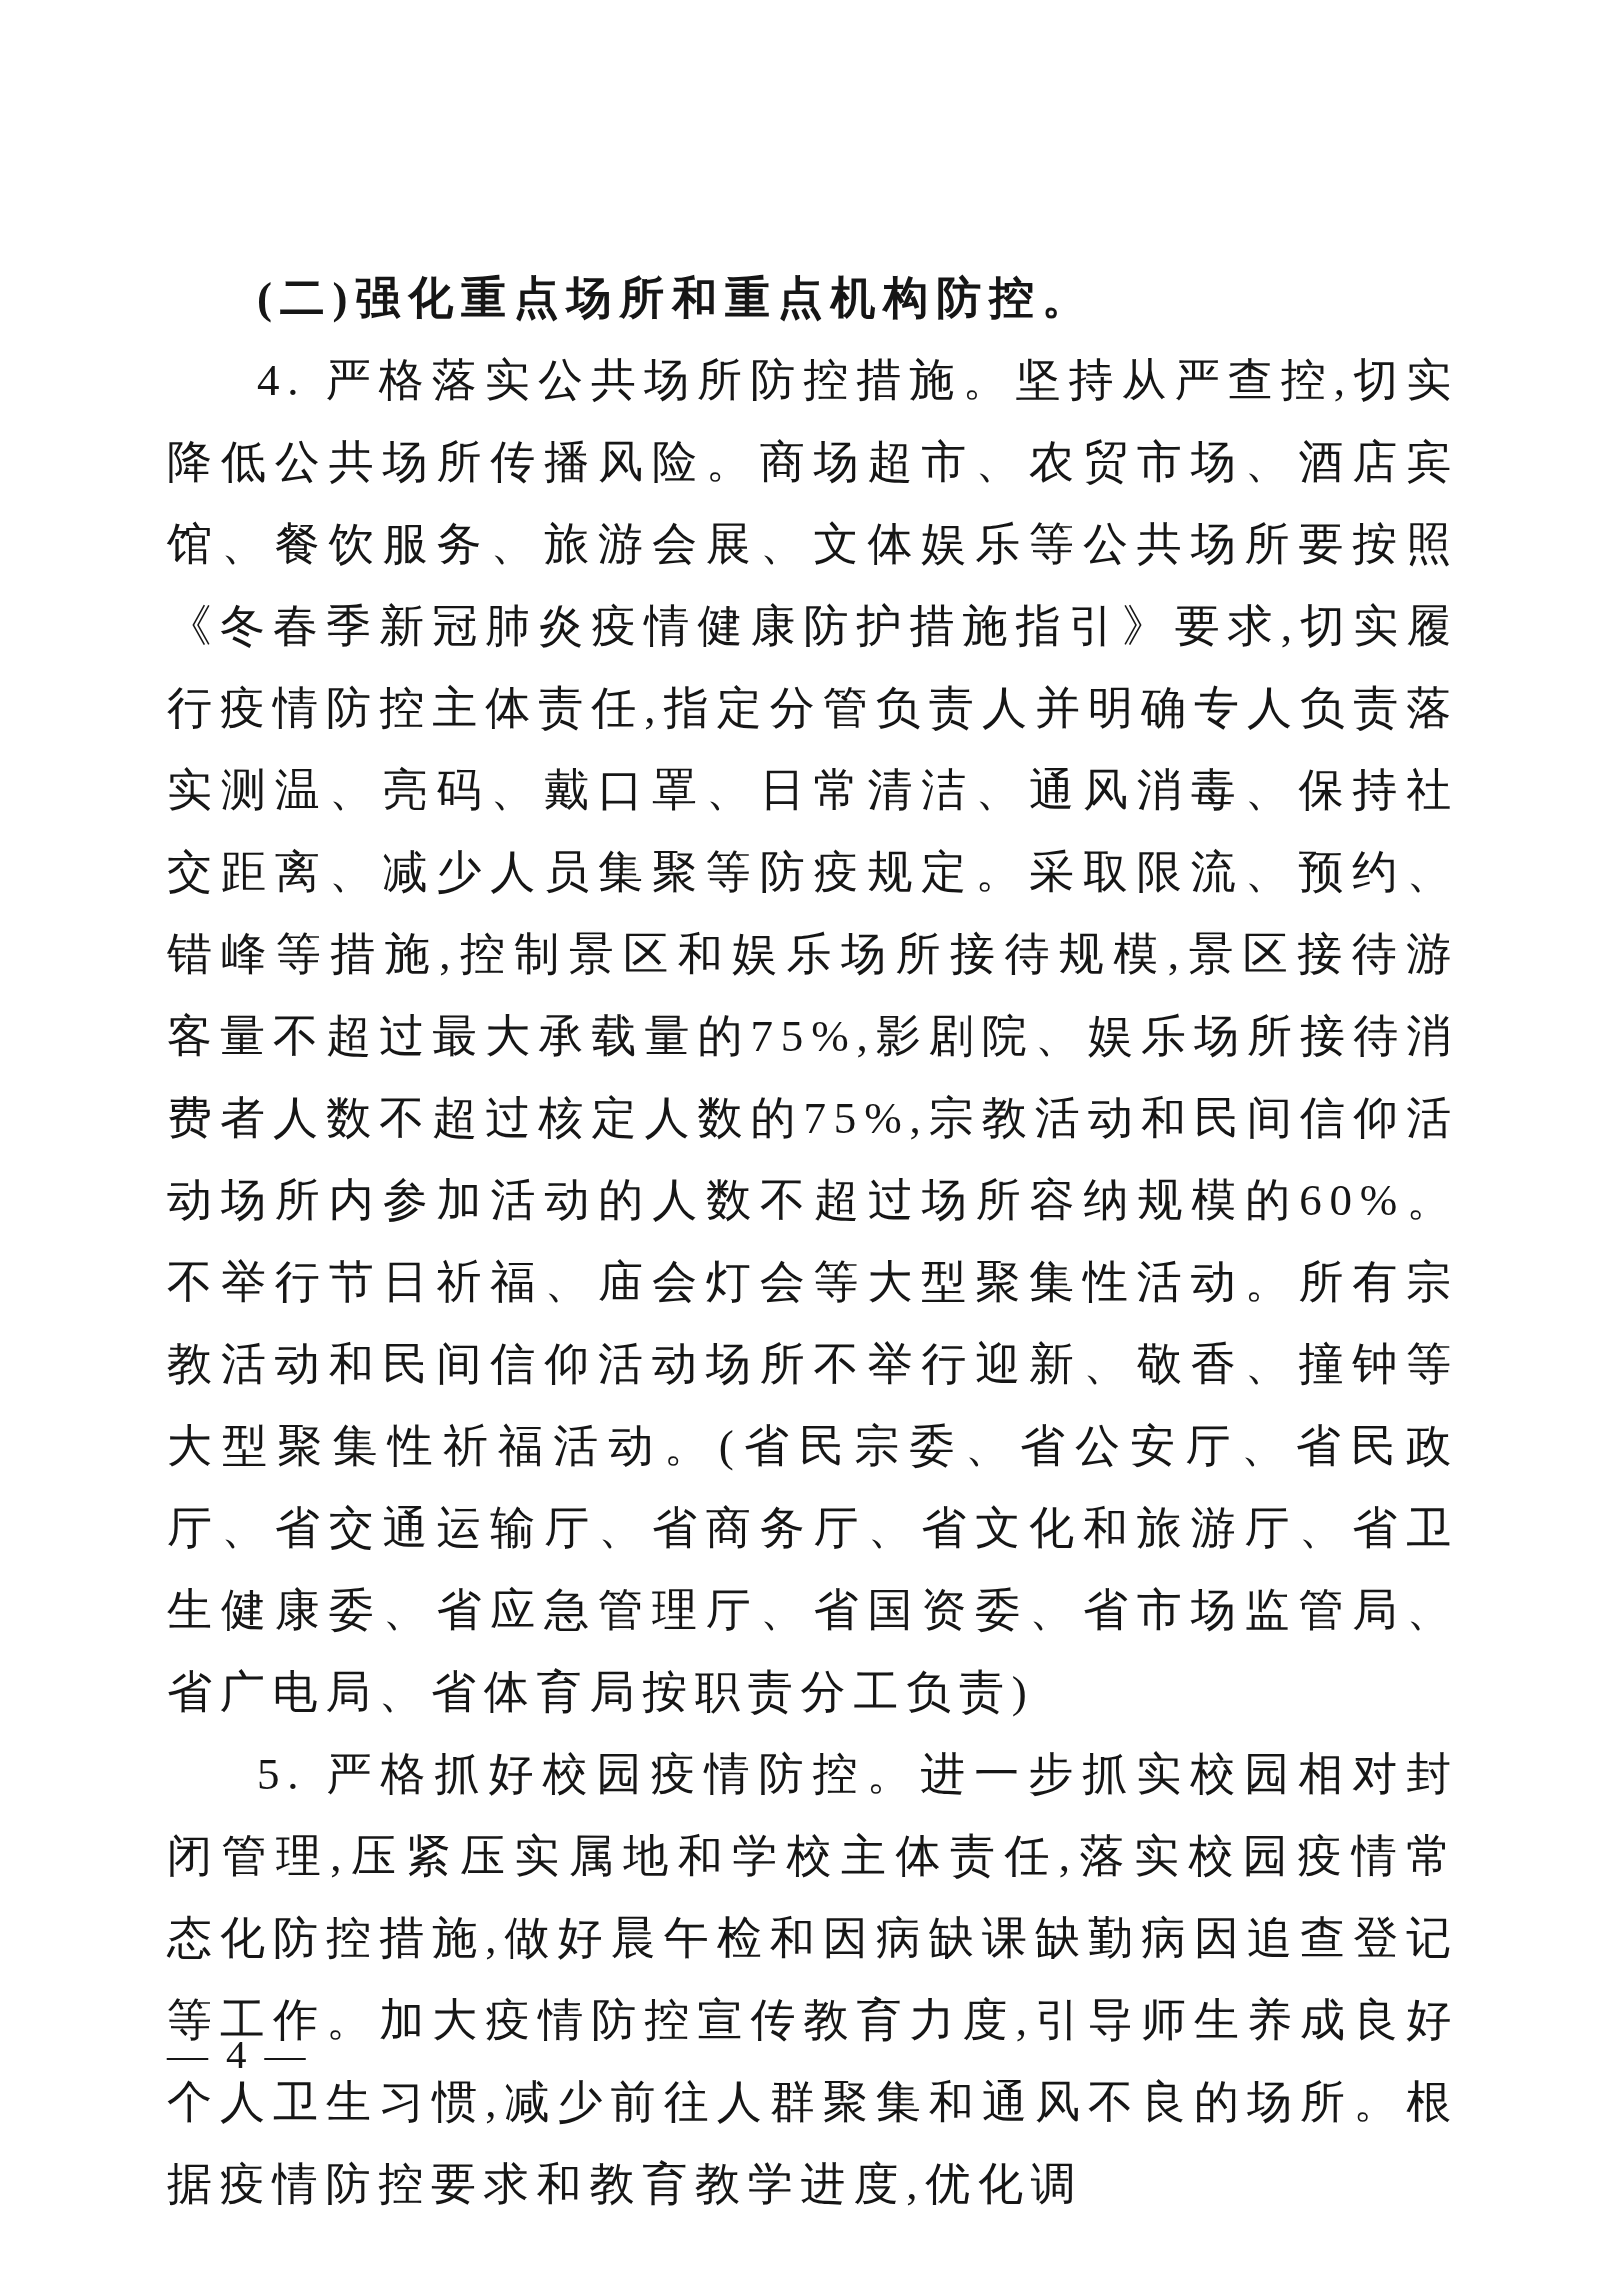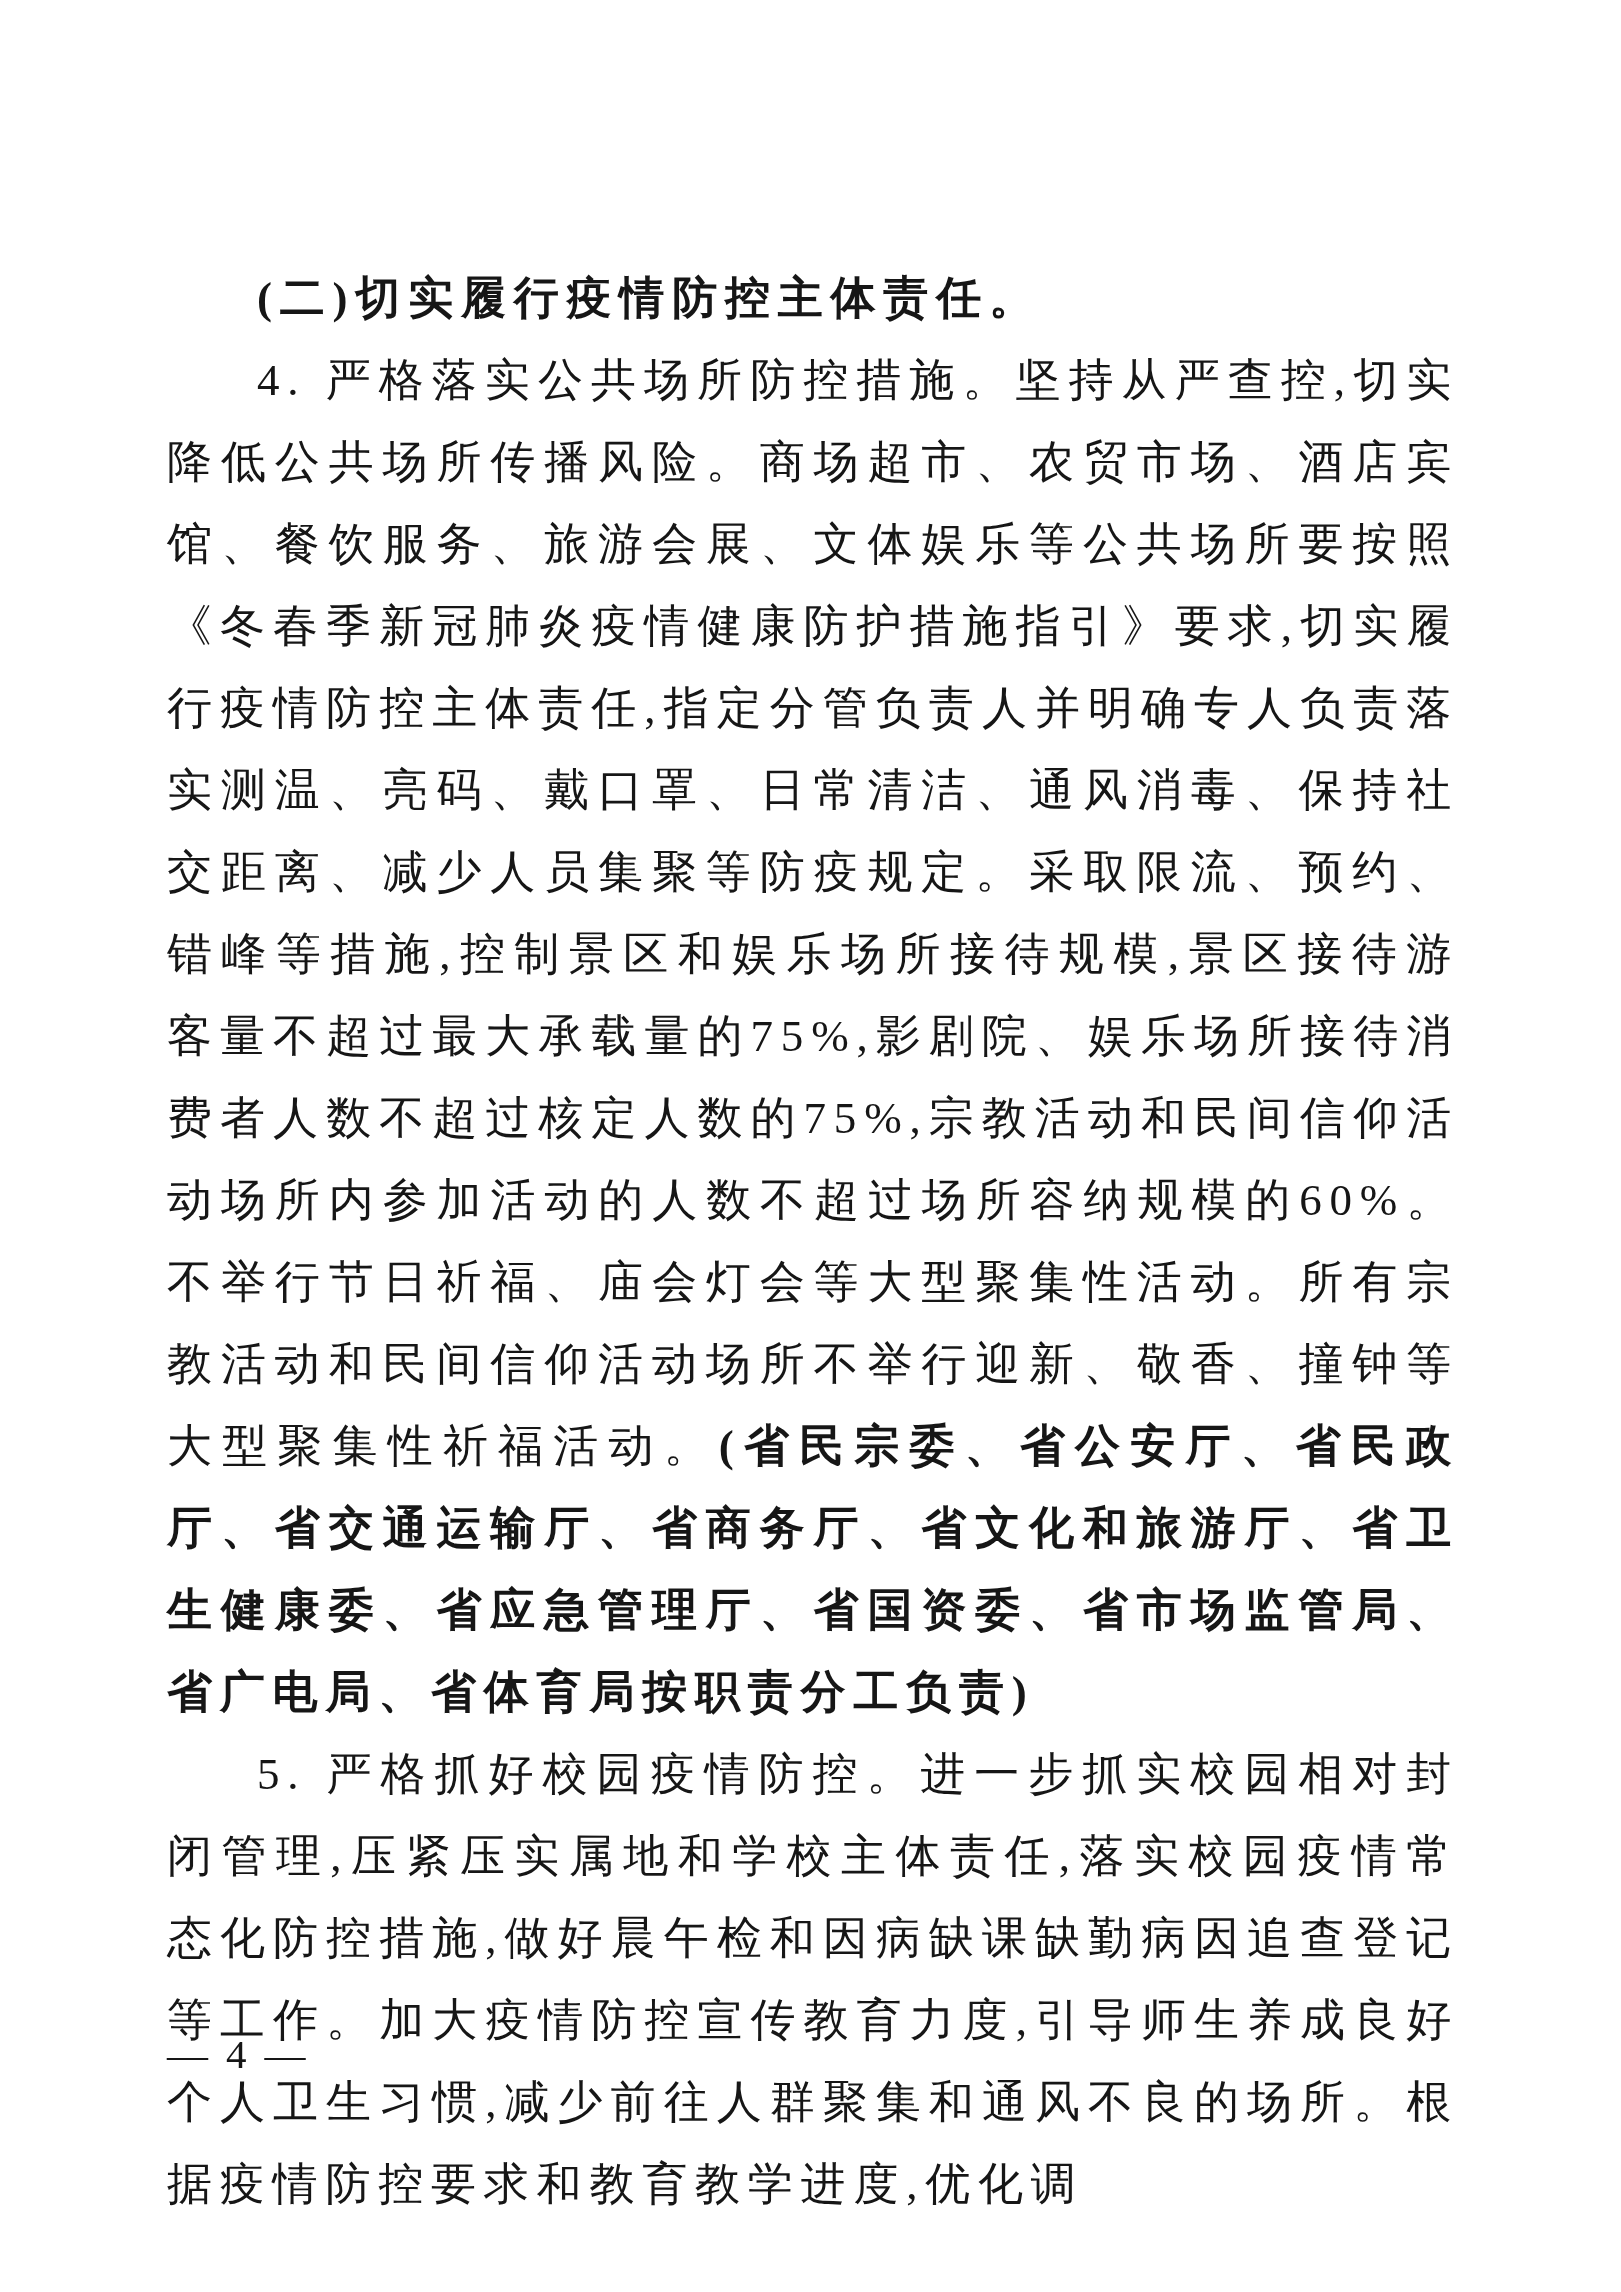--- a/index.html
+++ b/index.html
@@ -36,40 +36,40 @@
     line-height: 82px;
   }
   .para {
     margin: 0;
     text-indent: 2em;
   }
   .run-body {
     font-weight: 400;
   }
   .run-attribution {
-    font-weight: 700;
+    font-weight: 400;
   }
   .page-number {
     position: absolute;
     left: 167px;
     top: 2025px;
     font-size: 41px;
     line-height: 59px;
     letter-spacing: 3.9px;
     color: #161616;
   }
 </style>
 </head>
 <body>
 
 <div class="doc-page">
 
   <div class="doc-content">
 
-    <p class="section-heading">(二)切实履行疫情防控主体责任。</p>
+    <p class="section-heading">(二)强化重点场所和重点机构防控。</p>
 
     <p class="para"><span class="run-body">4. 严格落实公共场所防控措施。坚持从严查控,切实降低公共场所传播风险。商场超市、农贸市场、酒店宾馆、餐饮服务、旅游会展、文体娱乐等公共场所要按照《冬春季新冠肺炎疫情健康防护措施指引》要求,切实履行疫情防控主体责任,指定分管负责人并明确专人负责落实测温、亮码、戴口罩、日常清洁、通风消毒、保持社交距离、减少人员集聚等防疫规定。采取限流、预约、错峰等措施,控制景区和娱乐场所接待规模,景区接待游客量不超过最大承载量的75%,影剧院、娱乐场所接待消费者人数不超过核定人数的75%,宗教活动和民间信仰活动场所内参加活动的人数不超过场所容纳规模的60%。不举行节日祈福、庙会灯会等大型聚集性活动。所有宗教活动和民间信仰活动场所不举行迎新、敬香、撞钟等大型聚集性祈福活动。</span><span class="run-attribution">(省民宗委、省公安厅、省民政厅、省交通运输厅、省商务厅、省文化和旅游厅、省卫生健康委、省应急管理厅、省国资委、省市场监管局、省广电局、省体育局按职责分工负责)</span></p>
 
     <p class="para"><span class="run-body">5. 严格抓好校园疫情防控。进一步抓实校园相对封闭管理,压紧压实属地和学校主体责任,落实校园疫情常态化防控措施,做好晨午检和因病缺课缺勤病因追查登记等工作。加大疫情防控宣传教育力度,引导师生养成良好个人卫生习惯,减少前往人群聚集和通风不良的场所。根据疫情防控要求和教育教学进度,优化调</span></p>
 
   </div>
 
   <div class="page-number">— 4 —</div>
 
 </div>

